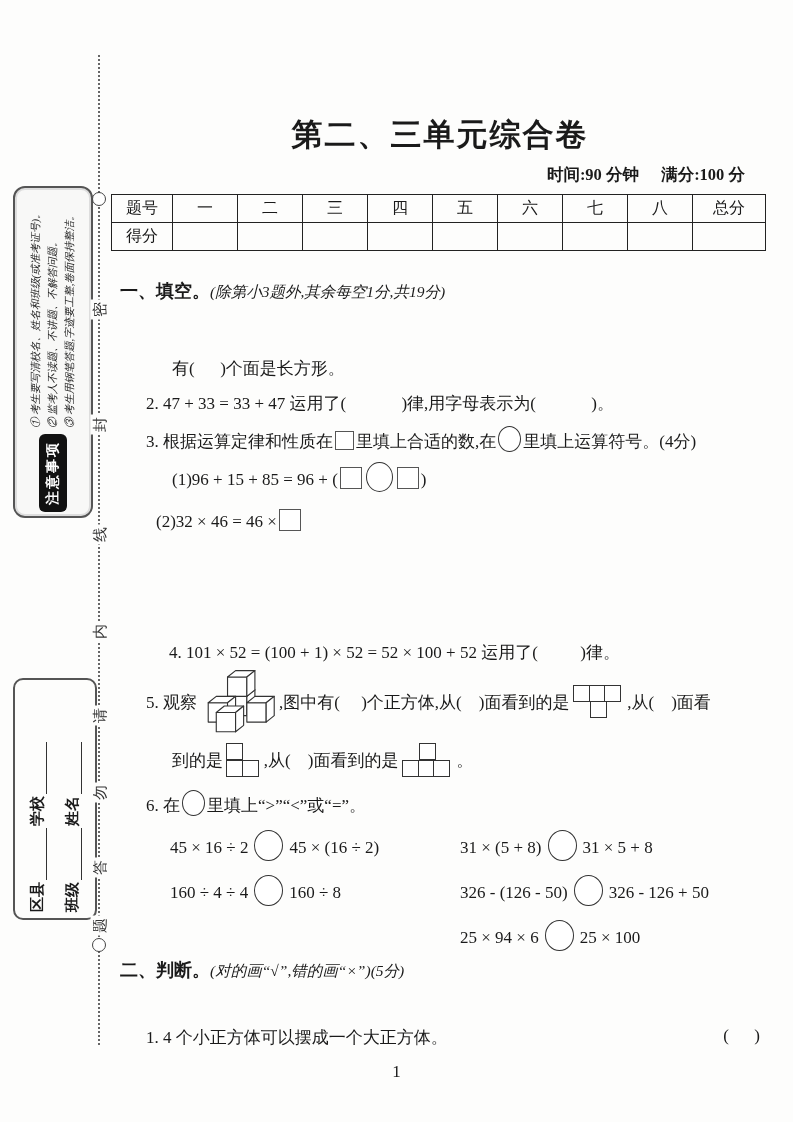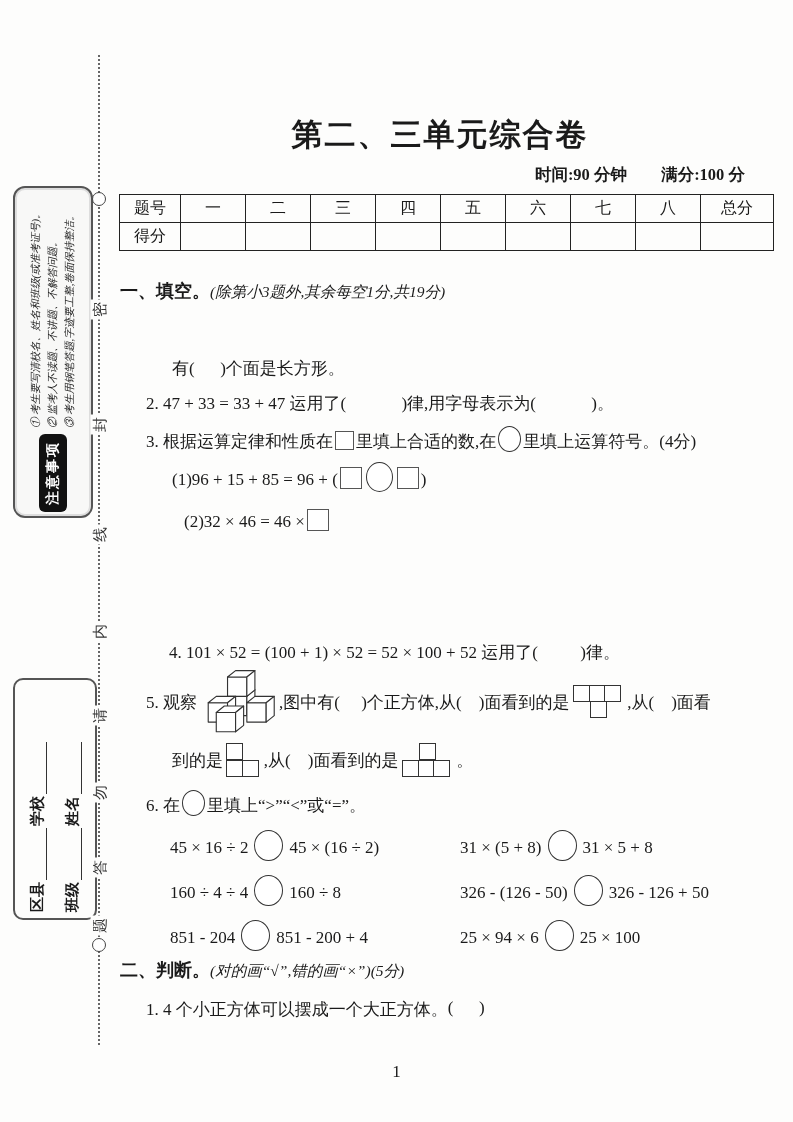--- a/index.html
+++ b/index.html
@@ -20,23 +20,23 @@
 
   .info-box{position:absolute;left:13px;top:678px;width:80px;height:238px;border:2px solid #555;border-radius:10px;background:#fdfdfc;}
   .info-rot{position:absolute;left:50%;top:50%;width:238px;height:80px;transform:translate(-50%,-50%) rotate(-90deg);display:flex;flex-direction:column;justify-content:center;gap:16px;padding:0 6px;box-sizing:border-box;}
   .info-line{display:flex;align-items:flex-end;font-size:15px;font-weight:bold;white-space:nowrap;}
   .info-blank{display:inline-block;width:52px;border-bottom:1.5px solid #333;height:14px;margin:0 2px;}
 
   
   .title1{left:110px;top:60px;width:660px;text-align:center;font-size:31px;font-weight:bold;letter-spacing:1px;}
   .title2{left:110px;top:114px;width:660px;text-align:center;font-size:31px;font-weight:bold;letter-spacing:2px;}
   .meta{left:400px;top:164px;width:345px;text-align:right;font-size:16.5px;font-weight:bold;}
-  .meta span{margin-left:30px;}
-
-  table.score{position:absolute;left:119px;top:194px;border-collapse:collapse;table-layout:fixed;border-radius:13px;}
+  .meta span{margin-left:18px;}
+
+  table.score{position:absolute;left:111px;top:194px;border-collapse:collapse;table-layout:fixed;border-radius:13px;}
   table.score td{border:1.6px solid #222;height:27px;text-align:center;font-size:16px;padding:0;}
   td.c-label{width:60px;}
   td.c-num{width:64px;}
   td.c-total{width:72px;}
 
   
   .sec-title{font-size:18px;font-weight:bold;}
   .sec-note{font-size:15.5px;font-weight:normal;font-style:italic;}
   .q{font-size:17px;white-space:nowrap;}
   .flexrow{display:flex;align-items:center;}
@@ -46,21 +46,21 @@
   .circ{display:inline-block;width:25px;height:28px;border:1.4px solid #333;border-radius:50%;background:#fff;vertical-align:-7px;margin:0 2px;}
   .circ.small{width:21px;height:24px;vertical-align:-5px;}
   .circ.cmp{width:27px;height:29px;margin:0 6px;vertical-align:-8px;}
 
   .grid{display:inline-block;vertical-align:middle;margin:0 4px;}
   .grow{display:flex;}
   .gcell{width:17px;height:17px;box-sizing:border-box;}
   .gcell.on{border:1.2px solid #333;background:#fff;margin:-0.6px;}
 
   .cube-svg{vertical-align:middle;margin:0 3px;}
-  .judge-row{display:flex;}
+  .judge-row{display:flex;justify-content:space-between;margin-top:28px;}
   .page-num{left:0;top:1062px;width:793px;text-align:center;font-size:17px;}
 </style>
 </head>
 <body>
 
 <div class="page">
 
   <div class="seal-line"></div>
   <div class="seal-circle" style="top:192px;"></div>
   <div class="seal-circle" style="top:938px;"></div>
@@ -142,21 +142,21 @@
 
   <div class="abs q" style="left:172px;top:357px;">有(&nbsp;&nbsp;&nbsp;&nbsp;&nbsp;&nbsp;)个面是长方形。</div>
   <div class="abs q" style="left:146px;top:392px;">2. 47 + 33 = 33 + 47 运用了(&nbsp;&nbsp;&nbsp;&nbsp;&nbsp;&nbsp;&nbsp;&nbsp;&nbsp;&nbsp;&nbsp;&nbsp;&nbsp;)律,用字母表示为(&nbsp;&nbsp;&nbsp;&nbsp;&nbsp;&nbsp;&nbsp;&nbsp;&nbsp;&nbsp;&nbsp;&nbsp;&nbsp;)。</div>
 
   <div class="abs q" style="left:146px;top:426px;">
     <span>3. 根据运算定律和性质在</span><span class="sq small"></span><span>里填上合适的数,在</span><span class="circ small"></span><span>里填上运算符号。(4分)</span>
   </div>
   <div class="abs q" style="left:172px;top:462px;">
     <span>(1)96 + 15 + 85 = 96 + (</span><span class="sq"></span><span class="circ"></span><span class="sq"></span><span>)</span>
   </div>
-  <div class="abs q" style="left:184px;top:509px;">
+  <div class="abs q" style="left:156px;top:509px;">
     <span>(2)32 × 46 = 46 ×</span><span class="sq"></span><span></span>
   </div>
 
   <div class="abs q" style="left:146px;top:641px;margin-left:23px;">4. 101 × 52 = (100 + 1) × 52 = 52 × 100 + 52 运用了(&nbsp;&nbsp;&nbsp;&nbsp;&nbsp;&nbsp;&nbsp;&nbsp;&nbsp;&nbsp;)律。</div>
 
   <div class="abs q flexrow" style="left:146px;top:666px;height:72px;">
     <span>5. 观察</span>
     <svg class="cube-svg" width="76" height="66" viewBox="0 0 94 82">
       <g fill="#fff" stroke="#333" stroke-width="1.4" stroke-linejoin="round">
         <rect x="34" y="34" width="24" height="24"></rect>
@@ -227,23 +227,20 @@
   </div>
   <div class="abs q" style="left:460px;top:830px;">
     <span>31 × (5 + 8)</span><span class="circ cmp"></span><span>31 × 5 + 8</span>
   </div>
   <div class="abs q" style="left:170px;top:875px;">
     <span>160 ÷ 4 ÷ 4</span><span class="circ cmp"></span><span>160 ÷ 8</span>
   </div>
   <div class="abs q" style="left:460px;top:875px;">
     <span>326 - (126 - 50)</span><span class="circ cmp"></span><span>326 - 126 + 50</span>
   </div>
-  <div class="abs q" style="left:170px;top:920px;">
-    <span>851 - 204</span><span class="circ cmp"></span><span>851 - 200 + 4</span>
-  </div>
   <div class="abs q" style="left:460px;top:920px;">
     <span>25 × 94 × 6</span><span class="circ cmp"></span><span>25 × 100</span>
   </div>
 
   <div class="abs" style="left:120px;top:958px;">
     <span class="sec-title">二、判断。</span><span class="sec-note">(对的画“√”,错的画“×”)(5分)</span>
   </div>
   <div class="abs q judge-row" style="left:146px;top:998px;width:614px;">
     <span>1. 4 个小正方体可以摆成一个大正方体。</span>
     <span>(&nbsp;&nbsp;&nbsp;&nbsp;&nbsp;&nbsp;)</span>

